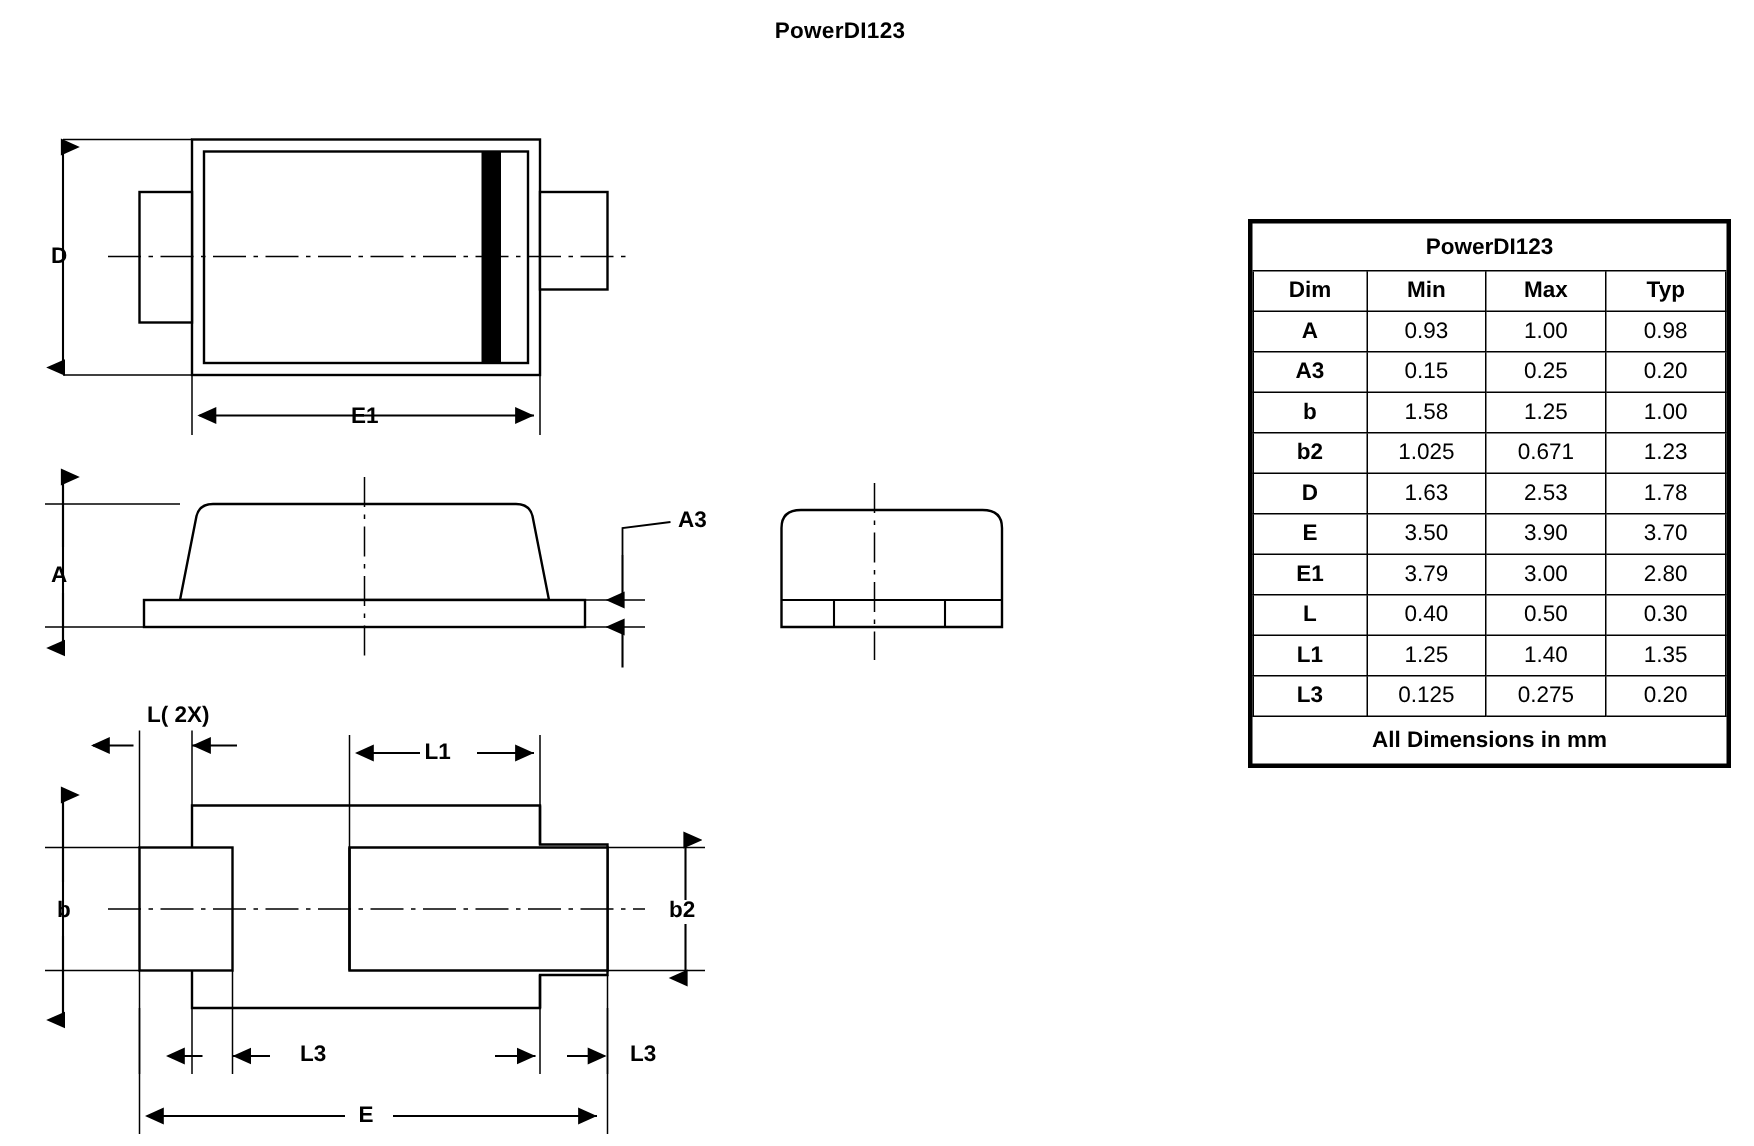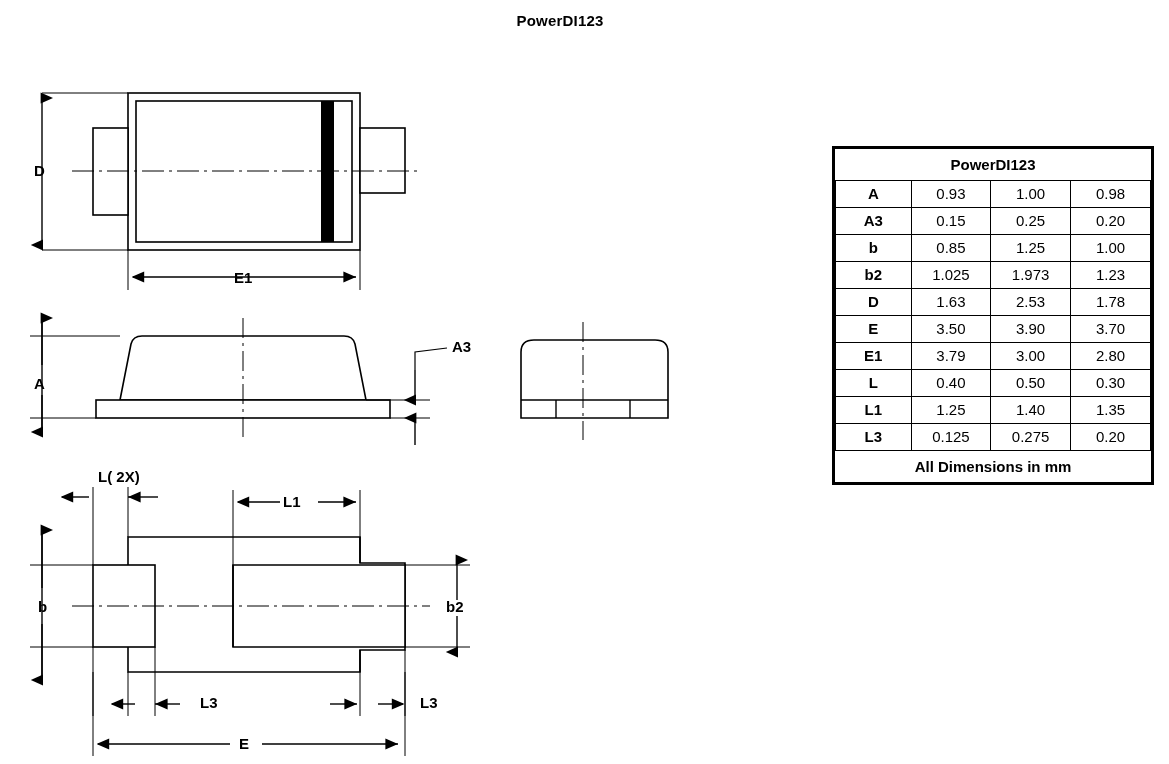--- a/index.html
+++ b/index.html
@@ -228,44 +228,50 @@
     <colgroup>
         <col class="c1">
         <col class="c2">
         <col class="c3">
         <col class="c4">
       </colgroup>
     <thead>
       <tr>
         <th class="tbl-title" colspan="4">PowerDI123</th>
       </tr>
+      <tr>
+        <th>Dim</th>
+        <th>Min</th>
+        <th>Max</th>
+        <th>Typ</th>
+      </tr>
     </thead>
     <tbody>
       <tr>
         <td class="dim-name">A</td>
         <td>0.93</td>
         <td>1.00</td>
         <td>0.98</td>
       </tr>
       <tr>
         <td class="dim-name">A3</td>
         <td>0.15</td>
         <td>0.25</td>
         <td>0.20</td>
       </tr>
       <tr>
         <td class="dim-name">b</td>
-        <td>0.85</td>
+        <td>1.58</td>
         <td>1.25</td>
         <td>1.00</td>
       </tr>
       <tr>
         <td class="dim-name">b2</td>
         <td>1.025</td>
-        <td>1.973</td>
+        <td>0.671</td>
         <td>1.23</td>
       </tr>
       <tr>
         <td class="dim-name">D</td>
         <td>1.63</td>
         <td>2.53</td>
         <td>1.78</td>
       </tr>
       <tr>
         <td class="dim-name">E</td>

